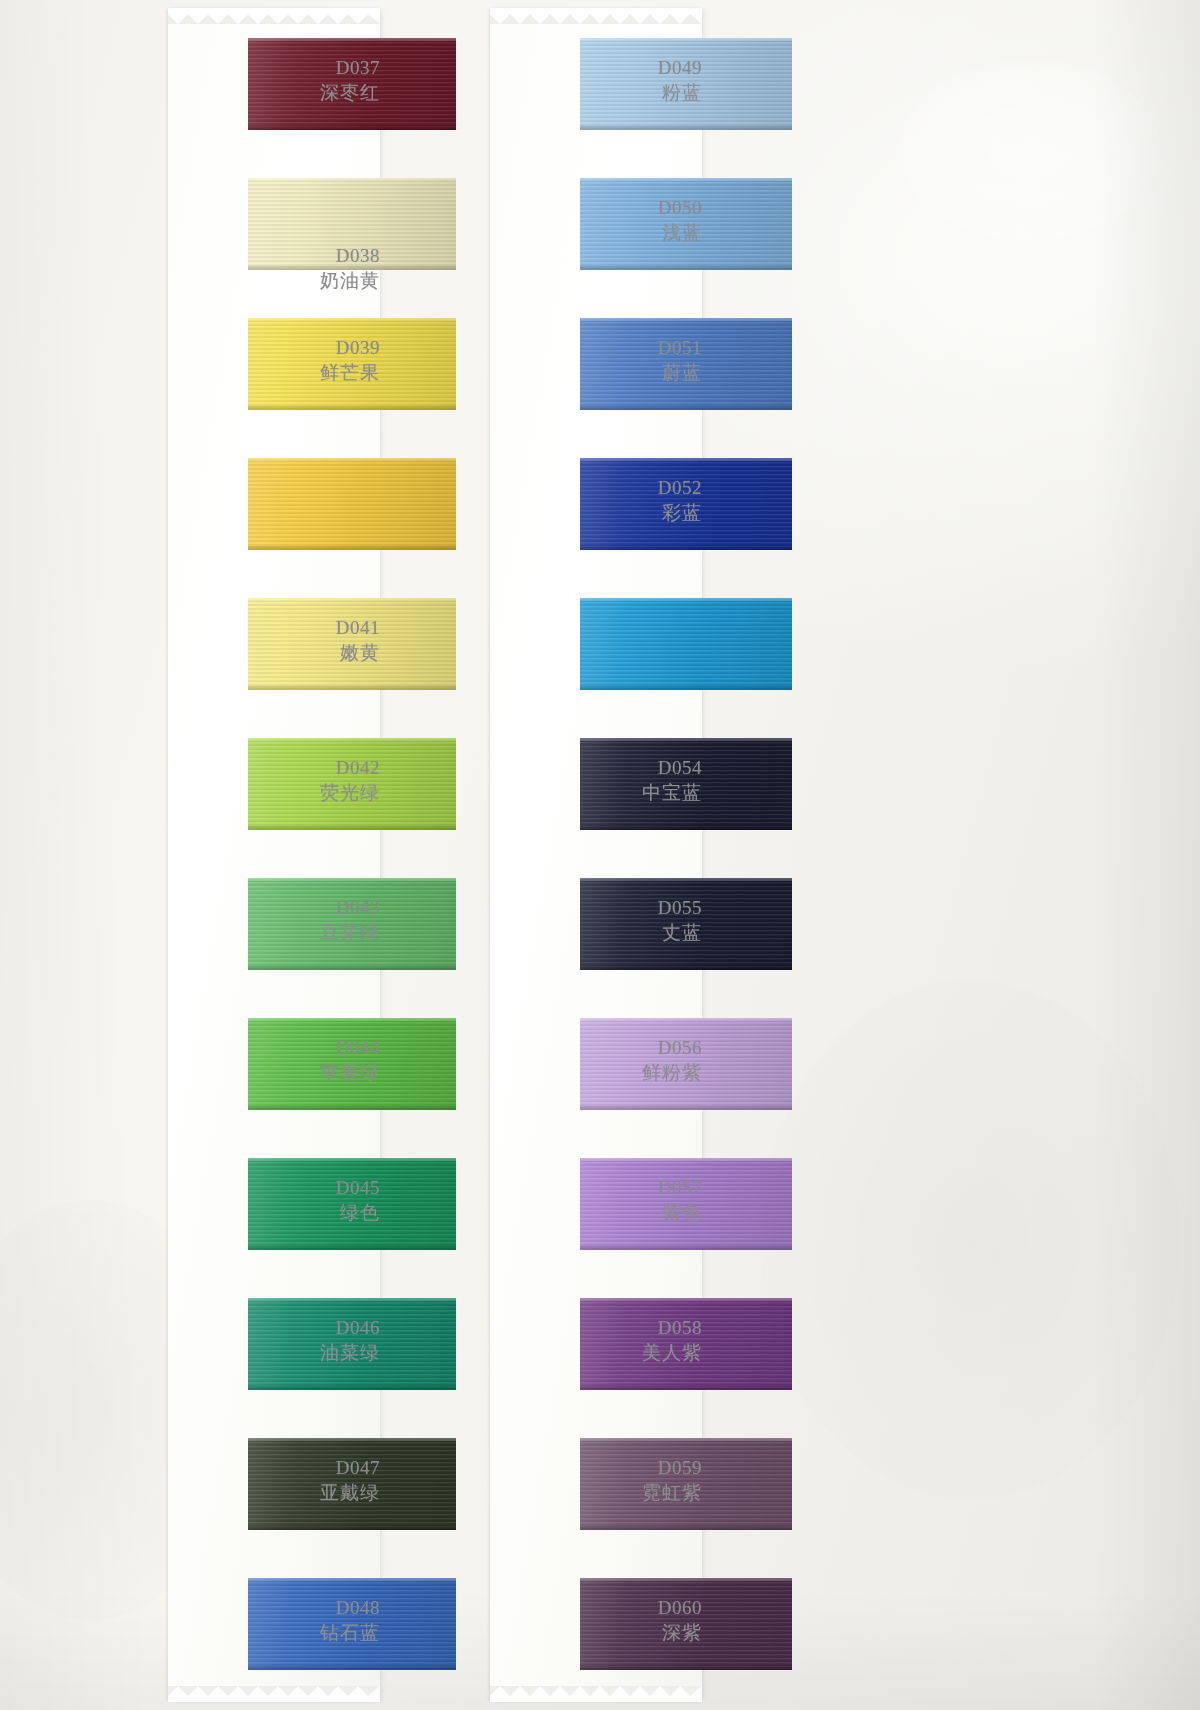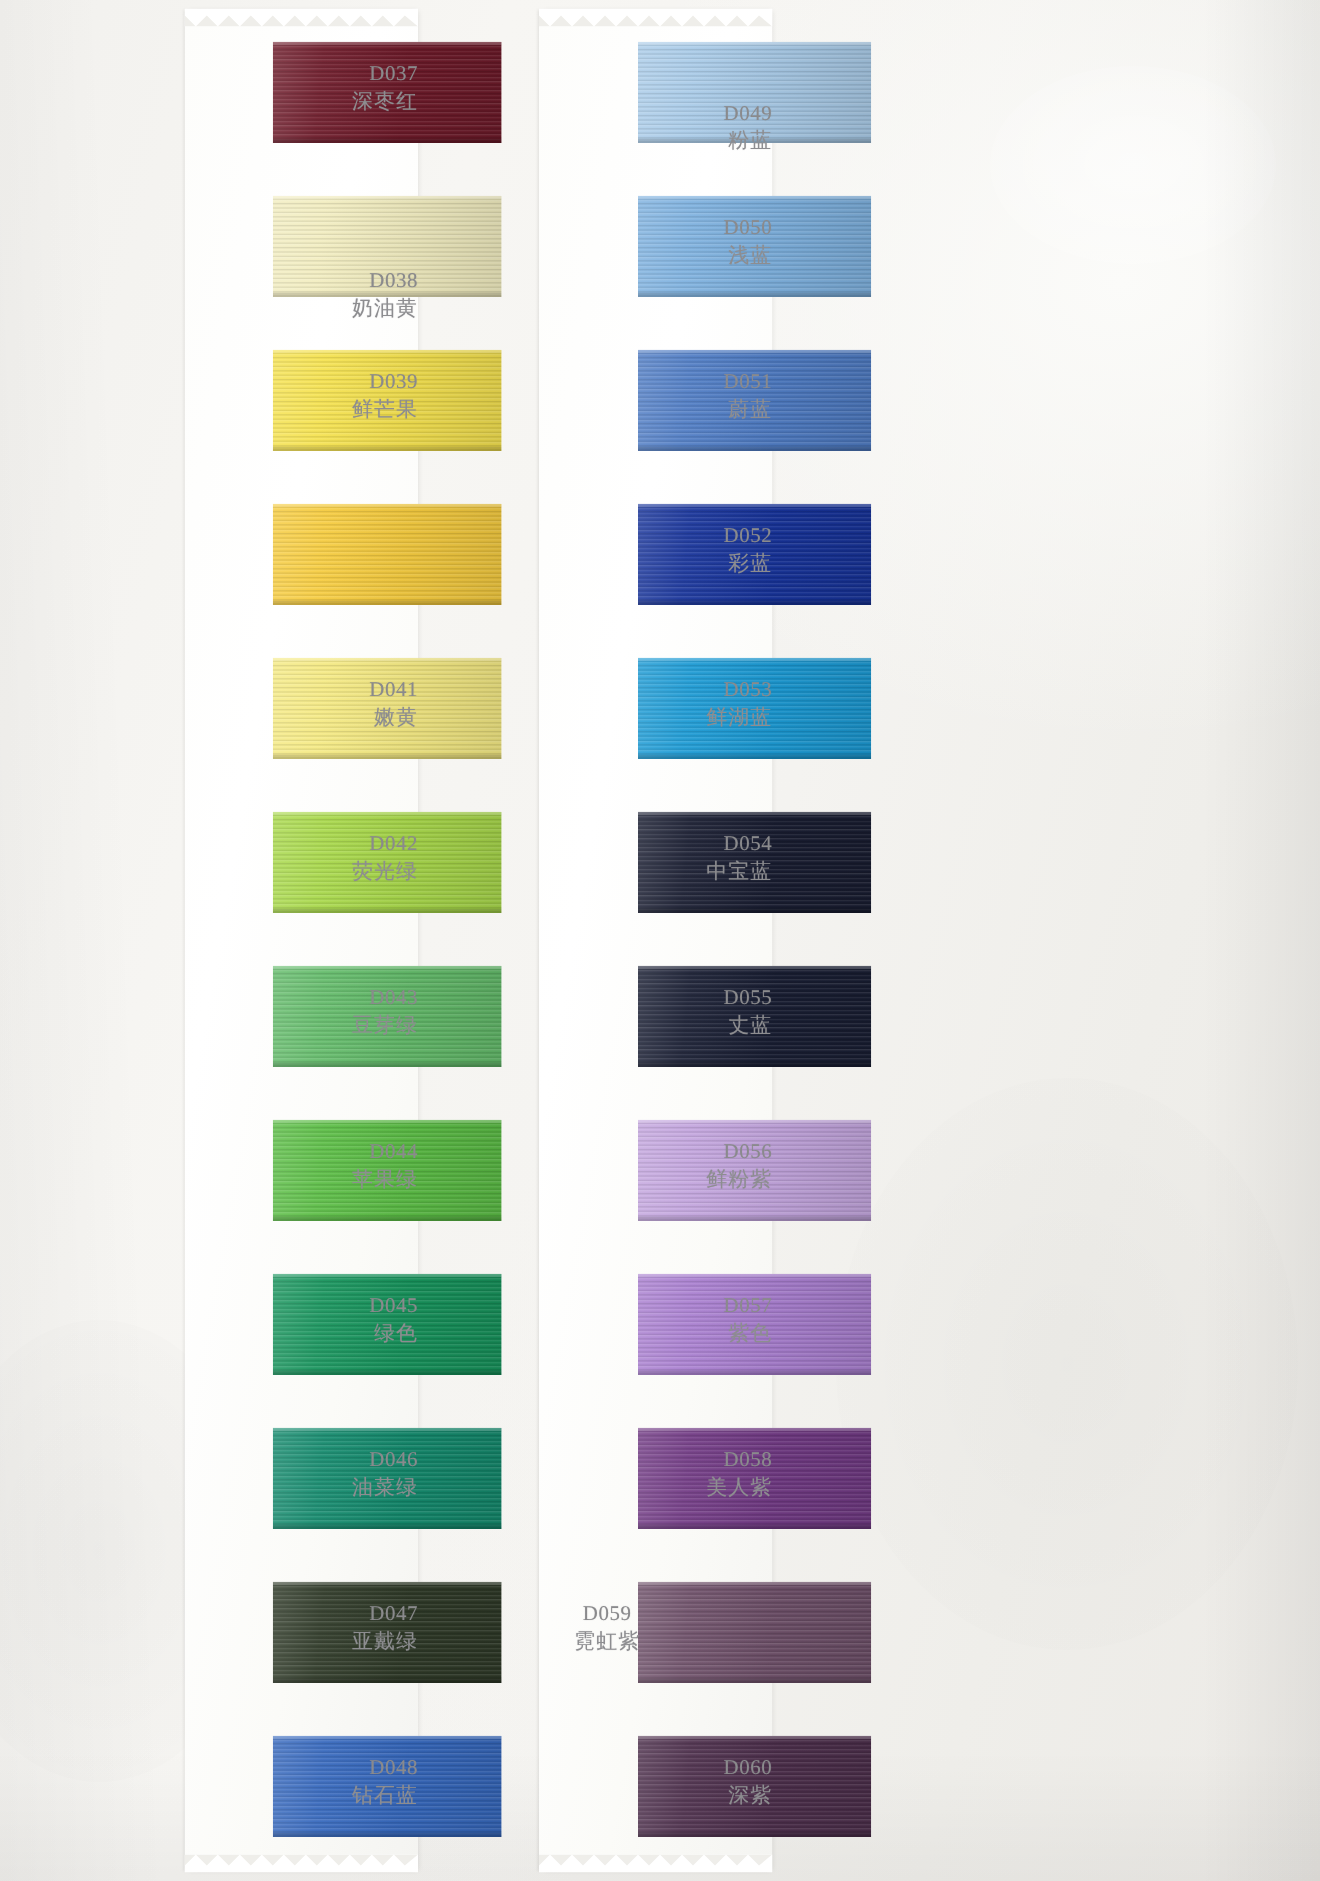--- a/index.html
+++ b/index.html
@@ -378,61 +378,57 @@
       </div>
       <div class="swatch" style="top: 1570px; height: 92px; left: 90px; width: 212px;">
         <div class="swatch-fill" style="background: rgb(77, 47, 76);"></div>
         <div class="swatch-threads"></div>
         <div class="swatch-sheen"></div>
         <div class="swatch-edge-top"></div>
         <div class="swatch-edge-bottom"></div>
       </div>
     </div>
   <div class="label-strip">
-      <div class="label-row" style="top: 56px; margin-top: 36px;">
+      <div class="label-row" style="top: 56px;">
         <span class="code">D049</span>
         <span class="cname">粉蓝</span>
       </div>
       <div class="label-row" style="top: 196px;">
         <span class="code">D050</span>
         <span class="cname">浅蓝</span>
       </div>
       <div class="label-row" style="top: 336px;">
         <span class="code">D051</span>
         <span class="cname">蔚蓝</span>
       </div>
       <div class="label-row" style="top: 476px;">
         <span class="code">D052</span>
         <span class="cname">彩蓝</span>
       </div>
-      <div class="label-row" style="top: 616px;">
-        <span class="code">D053</span>
-        <span class="cname">鲜湖蓝</span>
-      </div>
       <div class="label-row" style="top: 756px;">
         <span class="code">D054</span>
         <span class="cname">中宝蓝</span>
       </div>
       <div class="label-row" style="top: 896px;">
         <span class="code">D055</span>
         <span class="cname">丈蓝</span>
       </div>
       <div class="label-row" style="top: 1036px;">
         <span class="code">D056</span>
         <span class="cname">鲜粉紫</span>
       </div>
       <div class="label-row" style="top: 1176px;">
         <span class="code">D057</span>
         <span class="cname">紫色</span>
       </div>
       <div class="label-row" style="top: 1316px;">
         <span class="code">D058</span>
         <span class="cname">美人紫</span>
       </div>
-      <div class="label-row" style="top: 1456px; text-align: center;">
+      <div class="label-row" style="top: 1456px;">
         <span class="code">D059</span>
         <span class="cname">霓虹紫</span>
       </div>
       <div class="label-row" style="top: 1596px;">
         <span class="code">D060</span>
         <span class="cname">深紫</span>
       </div>
     </div>
 </div>
 

